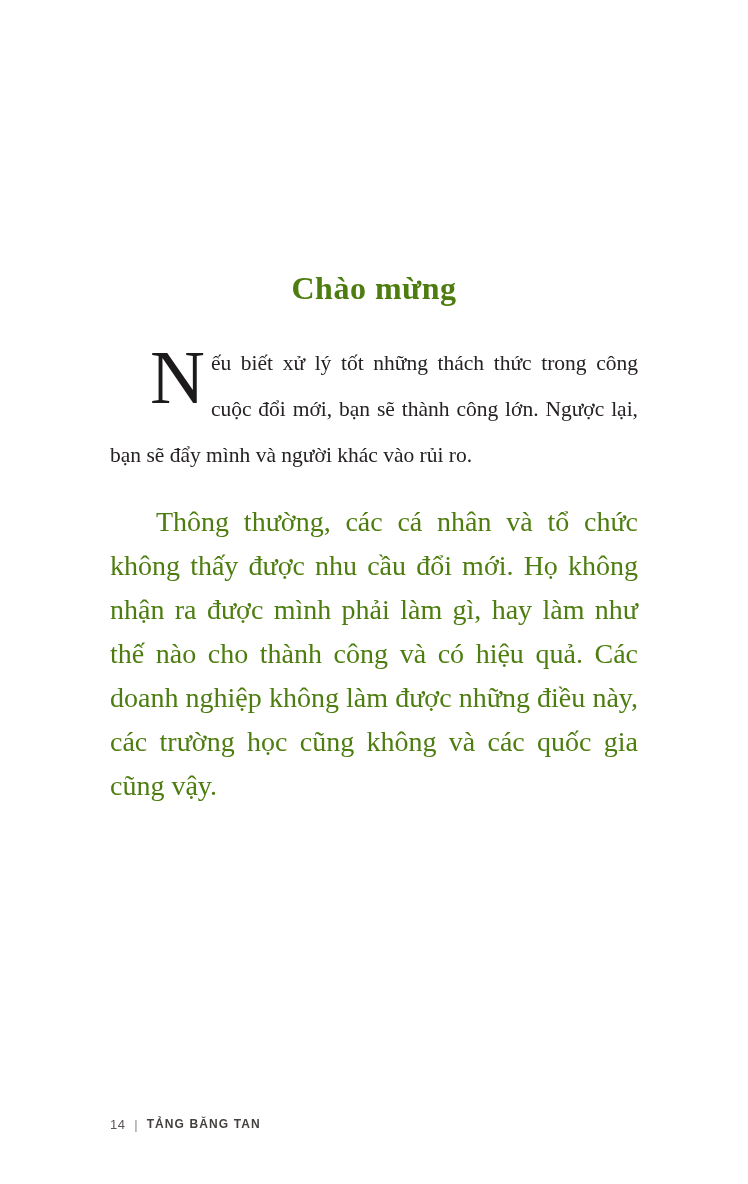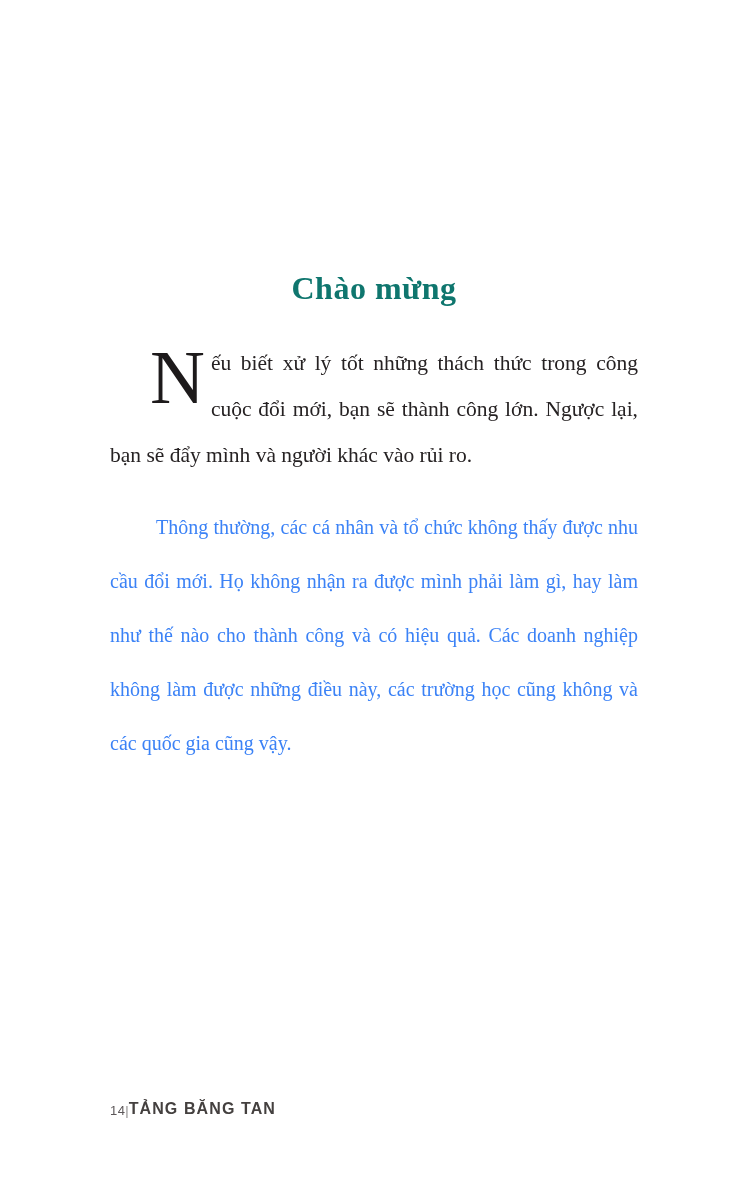--- a/index.html
+++ b/index.html
@@ -26,30 +26,30 @@
     top: 268px;
     width: 528px;
   }
   .chapter-title {
     font-family: "Liberation Serif", serif;
     font-weight: bold;
     font-size: 32px;
     line-height: 40px;
     text-align: center;
     letter-spacing: 0.5px;
-    color: #0f766e;
+    color: #4d7c0f;
     margin: 0 0 32px 0;
   }
   .para {
-    font-size: 20px;
-    line-height: 54px;
+    font-size: 28px;
+    line-height: 44px;
     text-align: justify;
     text-justify: inter-word;
     margin: 0 0 22px 0;
-    color: #3b82f6;
+    color: #4d7c0f;
     hyphens: none;
   }
   .para.indent {
     text-indent: 46px;
   }
   
   .dropcap-para {
     font-size: 21.5px;
     line-height: 46px;
     text-align: justify;
@@ -61,39 +61,40 @@
     font-family: "Liberation Serif", serif;
     font-weight: normal;
     font-size: 76px;
     line-height: 62px;
     padding: 6px 6px 0 40px;
     color: #1d1a1b;
   }
   .footer {
     position: absolute;
     left: 110px;
-    bottom: 66px;
+    bottom: 52px;
     display: flex;
-    align-items: flex-end;
+    align-items: flex-start;
+    gap: 9px;
     color: #5c5759;
   }
   .folio {
     font-family: "Liberation Sans", sans-serif;
     font-size: 13px;
     letter-spacing: 0.4px;
   }
   .folio-sep {
     font-family: "Liberation Sans", sans-serif;
     font-size: 13px;
     color: #8d8a8b;
   }
   .running-head {
     font-family: "Liberation Sans", sans-serif;
     font-weight: bold;
-    font-size: 16px;
+    font-size: 12px;
     letter-spacing: 1.1px;
     text-transform: uppercase;
     color: #44403f;
   }
 </style>
 </head>
 <body>
 
 <div class="page">
 

